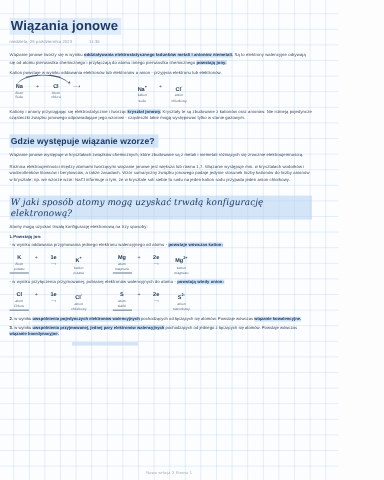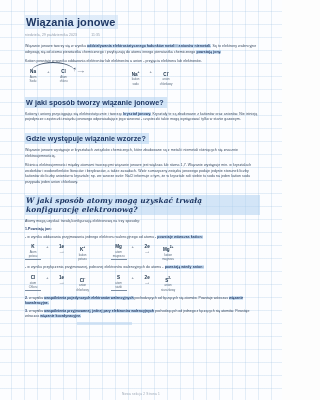--- a/index.html
+++ b/index.html
@@ -15,21 +15,21 @@
     position:absolute;inset:0;
     background-color:#fcfdff;
     background-image:
       linear-gradient(to right, rgba(170,200,230,.30) 1px, transparent 1px),
       linear-gradient(to bottom, rgba(170,200,230,.30) 1px, transparent 1px);
     background-size:13px 13px;
     background-position:-2px -2px;
   }
   #page{
     position:absolute;inset:0;
-    padding:12px 22px 0 25px;
+    padding:12px 22px 0 8px;
     box-sizing:border-box;
   }
   
   .title{
     font-size:11px;font-weight:bold;color:#1f3864;
     letter-spacing:.1px;
     background:linear-gradient(to bottom,rgba(200,222,245,.55),rgba(200,222,245,.55));
     display:inline-block;padding:1px 3px 1px 1px;
     line-height:12px;
   }
@@ -51,21 +51,21 @@
   
   h2.sec{
     font-size:7.2px;font-weight:bold;color:#1f3864;
     margin:6px 0 4px 0;line-height:9px;
     display:inline-block;padding:1px 3px 1px 1px;
     background:rgba(176,210,240,.55);
     letter-spacing:.05px;
   }
   h2.hand{
     font-family:"DejaVu Serif",serif;
-    font-style:italic;font-weight:bold;
+    font-style:italic;font-weight:normal;
     font-size:7.4px;
   }
   
   .eqrow{
     display:flex;align-items:flex-start;
     margin:4px 0 5px 0;gap:6px;
     font-size:4px;color:#33455c;
   }
   .sp{position:relative;text-align:center;min-width:16px;}
   .sp .sym{font-size:4.6px;font-weight:bold;color:#22384f;line-height:6px;}
@@ -143,21 +143,20 @@
       <div class="lbl">sodu</div>
     </div>
     <div class="op">+</div>
     <div class="sp">
       <div class="sym"><span>Cl</span><sup>-</sup></div>
       <div class="lbl">anion</div>
       <div class="lbl">chlorkowy</div>
     </div>
   </div>
 
-  <h2 class="sec">W jaki sposób tworzy wiązanie jonowe?</h2>
   <p class="p">
     <span>Kationy i aniony przyciągając się elektrostatycznie i tworząc </span><b class="hl">kryształ jonowy.</b><span> Kryształy te są zbudowane z kationów</span>
     <span>oraz anionów. Nie istnieją pojedyncze cząsteczki związku jonowego odpowiadające jego wzorowi - cząsteczki takie</span>
     <span>mogą występować tylko w stanie gazowym.</span>
   </p>
 
   <h2 class="sec">Gdzie występuje wiązanie wzorze?</h2>
   <p class="p">
     <span>Wiązanie jonowe występuje w kryształach związków chemicznych, które zbudowane są z metali i niemetali</span>
     <span>różniących się znacznie elektroujemnością.</span>

